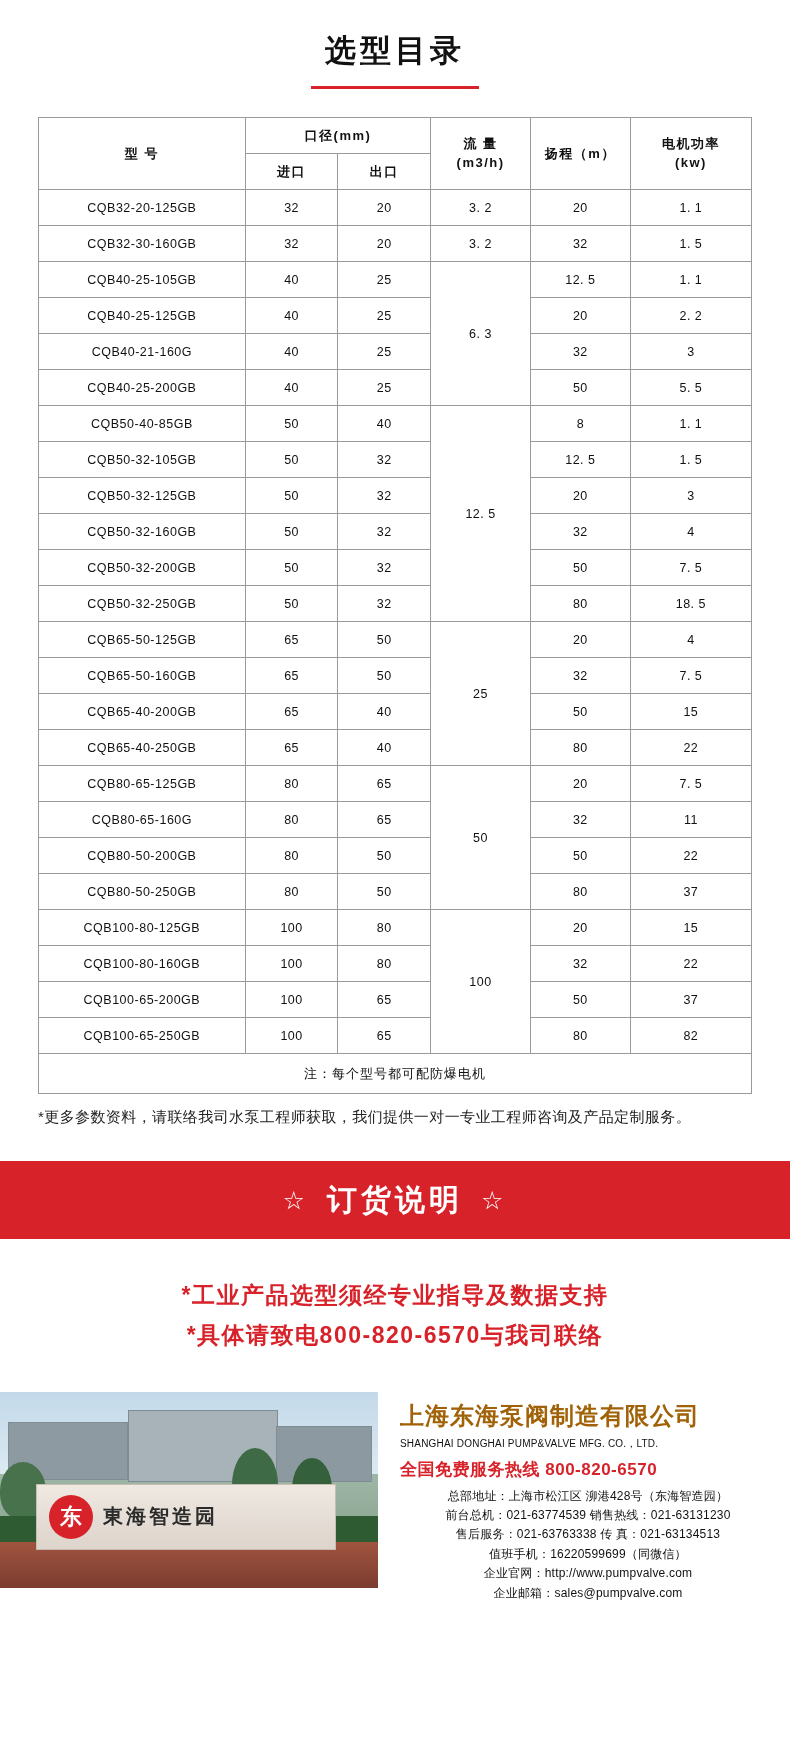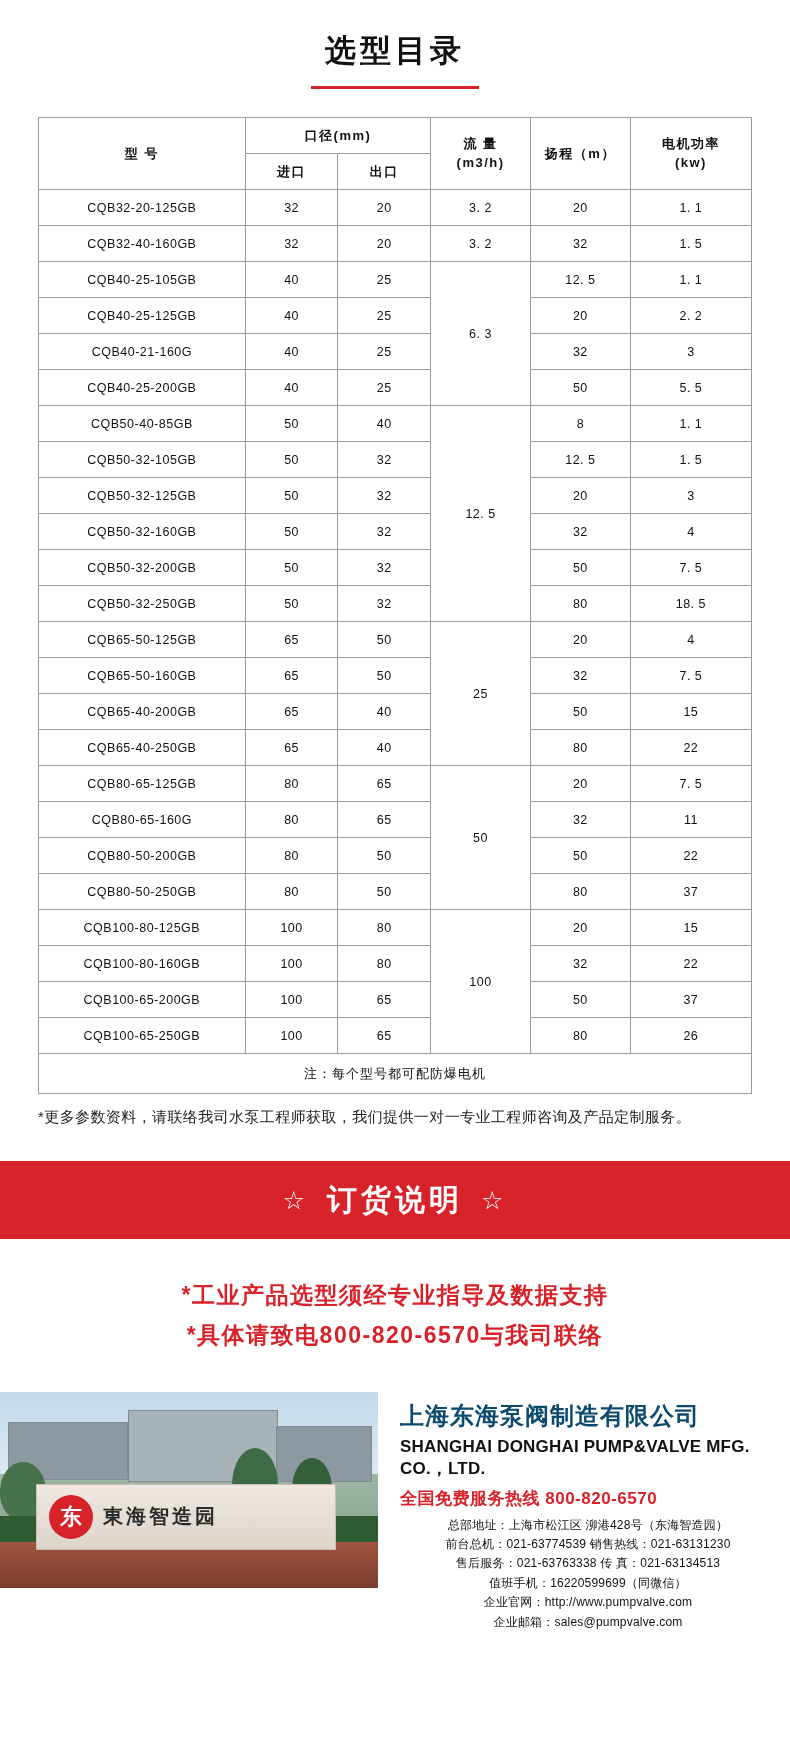--- a/index.html
+++ b/index.html
@@ -167,24 +167,24 @@
   .photo .stone-text {
     font-size: 20px; font-weight: bold; color:#2b2b2b;
     letter-spacing: 3px;
   }
 
   .company {
     flex: 1 1 auto;
     padding: 8px 14px 0 22px;
   }
   .cn-name {
-    font-size: 24px; font-weight: bold; color:#0c4a6e; letter-spacing: 1px;
+    font-size: 24px; font-weight: bold; color:#a16207; letter-spacing: 1px;
   }
   .en-name {
-    font-size: 17px; font-weight: bold; color:#111;
+    font-size: 10px; font-weight: normal; color:#111;
     letter-spacing: 0.2px; margin-top: 5px;
   }
   .hotline {
     margin-top: 7px;
     font-size: 17px; font-weight: bold; color:#d8222a;
     letter-spacing: 0.5px;
   }
   .contact-list { margin-top: 6px; text-align: center; }
   .contact-row {
     font-size: 12px; color:#111; line-height: 1.62;
@@ -233,21 +233,21 @@
       <tbody id="spec-body">
           <tr>
             <td class="model">CQB32-20-125GB</td>
             <td>32</td>
             <td>20</td>
             <td class="merged">3. 2</td>
             <td>20</td>
             <td>1. 1</td>
           </tr>
           <tr>
-            <td class="model">CQB32-40-160GB</td>
+            <td class="model">CQB32-30-160GB</td>
             <td>32</td>
             <td>20</td>
             <td class="merged">3. 2</td>
             <td>32</td>
             <td>1. 5</td>
           </tr>
           <tr>
             <td class="model">CQB40-25-105GB</td>
             <td>40</td>
             <td>25</td>
@@ -397,21 +397,21 @@
             <td>100</td>
             <td>65</td>
             <td>50</td>
             <td>37</td>
           </tr>
           <tr>
             <td class="model">CQB100-65-250GB</td>
             <td>100</td>
             <td>65</td>
             <td>80</td>
-            <td>26</td>
+            <td>82</td>
           </tr>
         </tbody>
       <tfoot>
         <tr class="note">
           <td colspan="6">注：每个型号都可配防爆电机</td>
         </tr>
       </tfoot>
     </table>
   </div>
 

